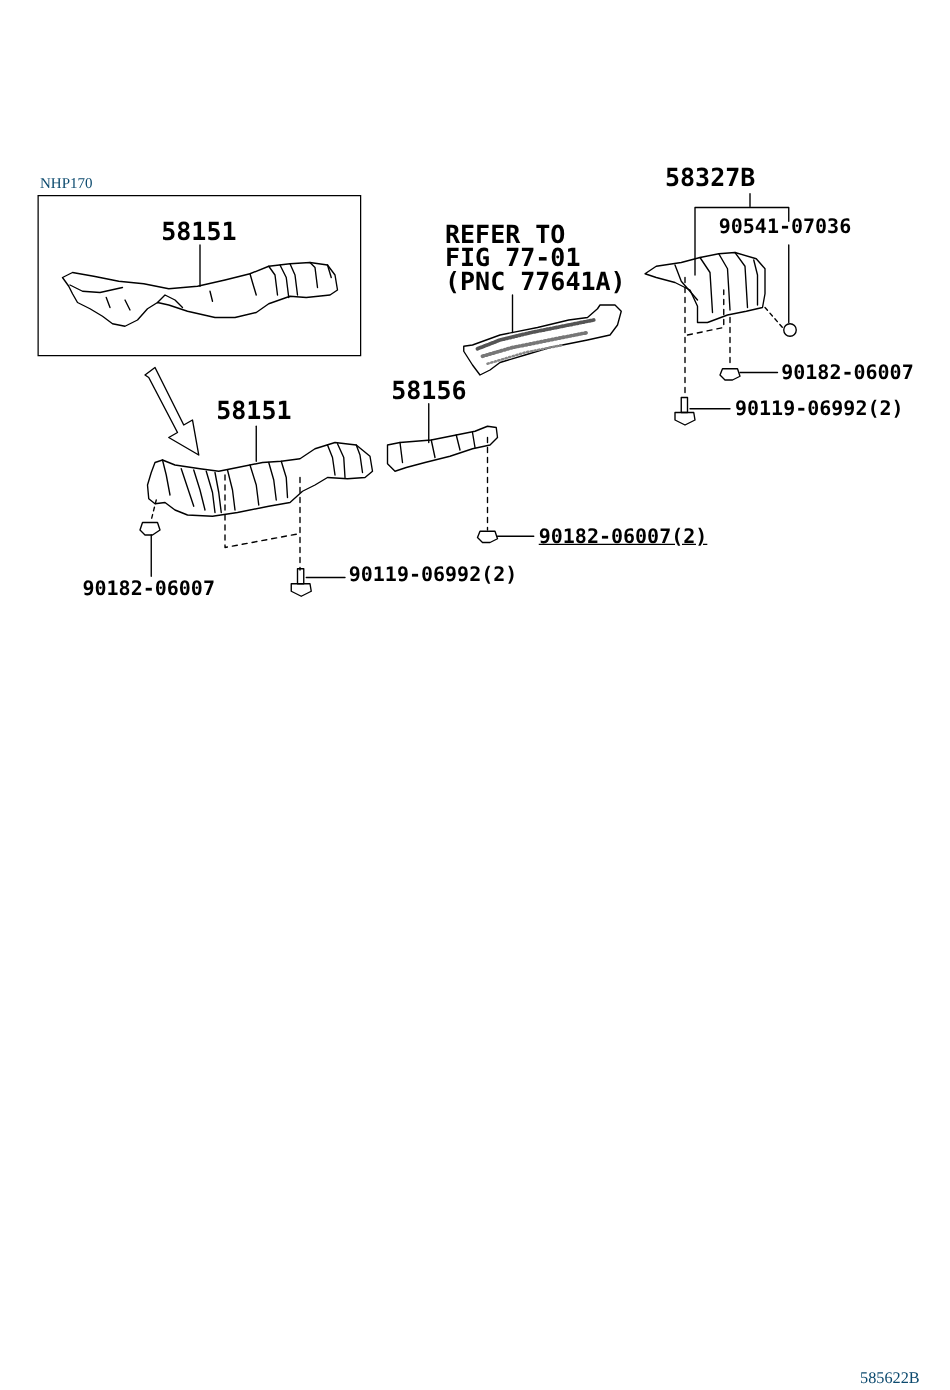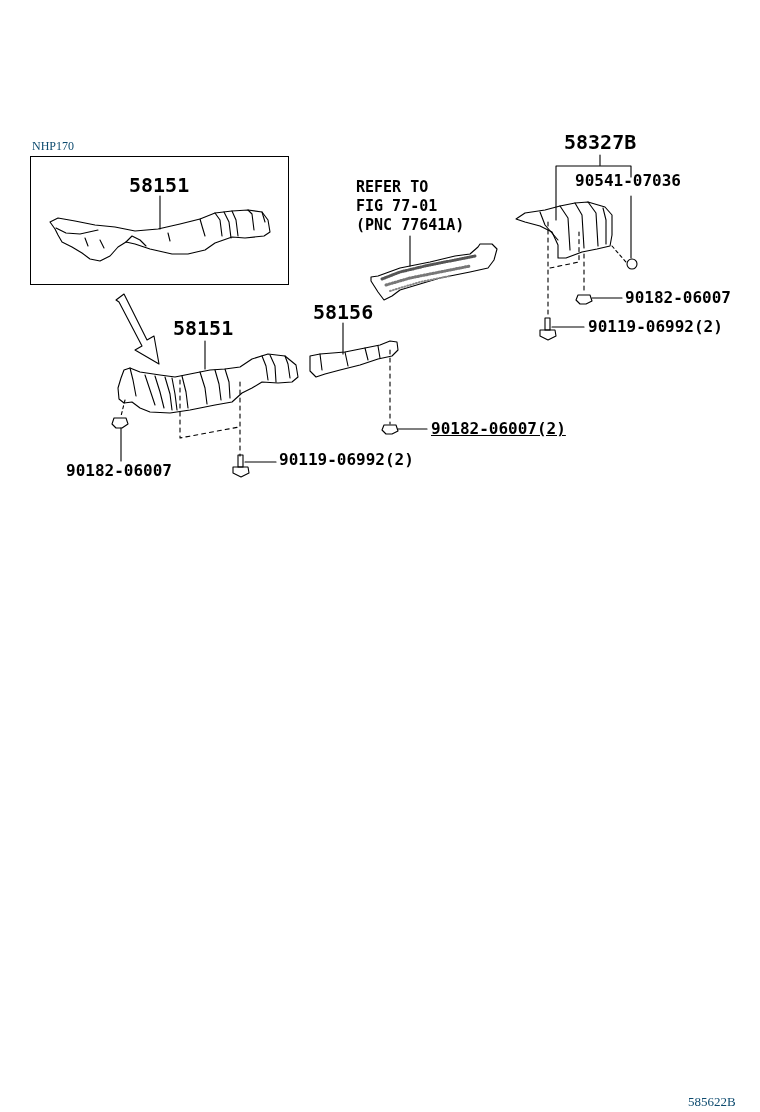--- a/index.html
+++ b/index.html
@@ -1,20 +1,20 @@
 <!DOCTYPE html>
 <html><head>
 <meta charset="utf-8">
 <style>
   html, body { margin: 0; padding: 0; background: #ffffff; }
   body { width: 760px; height: 1112px; position: relative; overflow: hidden; font-family: "DejaVu Sans Mono", monospace; color: #000; }
   .lbl { position: absolute; font-family: "DejaVu Sans Mono", "Liberation Mono", monospace; font-weight: bold; color: #000; white-space: nowrap; line-height: 1; }
   .lbl.big { font-size: 20px; letter-spacing: 0px; }
   .lbl.part { font-size: 16px; }
-  .lbl.ref { font-size: 15px; line-height: 19px; white-space: pre; }
+  .lbl.ref { font-size: 20px; line-height: 19px; white-space: pre; }
   .small { position: absolute; font-family: Liberation Serif, serif; font-size: 12px; color: #0c4a6e; line-height: 1; }
   svg.art { position: absolute; left: 0; top: 0; }
   .inset-box { position: absolute; left: 30px; top: 156px; width: 259px; height: 129px; border: 1.5px solid #000; box-sizing: border-box; }
 </style>
 </head>
 <body>
 
 <div class="small" style="left:32px; top:140px;">NHP170</div>
 
 <div class="inset-box"></div>
@@ -105,21 +105,21 @@
     </g>
   </g>
 </svg>
 
 <div class="lbl big" style="left:129px; top:175px;">58151</div>
 
 <div class="lbl ref" style="left:356px; top:178px;"><span>REFER TO</span>
 <span>FIG 77-01</span>
 <span>(PNC 77641A)</span></div>
 
-<div class="lbl big" style="left:564px; top:132px;">58327B</div>
+<div class="lbl big" style="left:532px; top:132px;">58327B</div>
 <div class="lbl part" style="left:575px; top:173px;text-align:center;">90541-07036</div>
 <div class="lbl part" style="left:625px; top:290px;">90182-06007</div>
 <div class="lbl part" style="left:588px; top:319px;">90119-06992(2)</div>
 
 <div class="lbl big" style="left:313px; top:302px;text-align:center;">58156</div>
 <div class="lbl part" style="left:431px; top:421px;text-decoration:underline;">90182-06007(2)</div>
 
 <div class="lbl big" style="left:173px; top:318px;">58151</div>
 <div class="lbl part" style="left:279px; top:452px;">90119-06992(2)</div>
 <div class="lbl part" style="left:66px; top:463px;">90182-06007</div>

